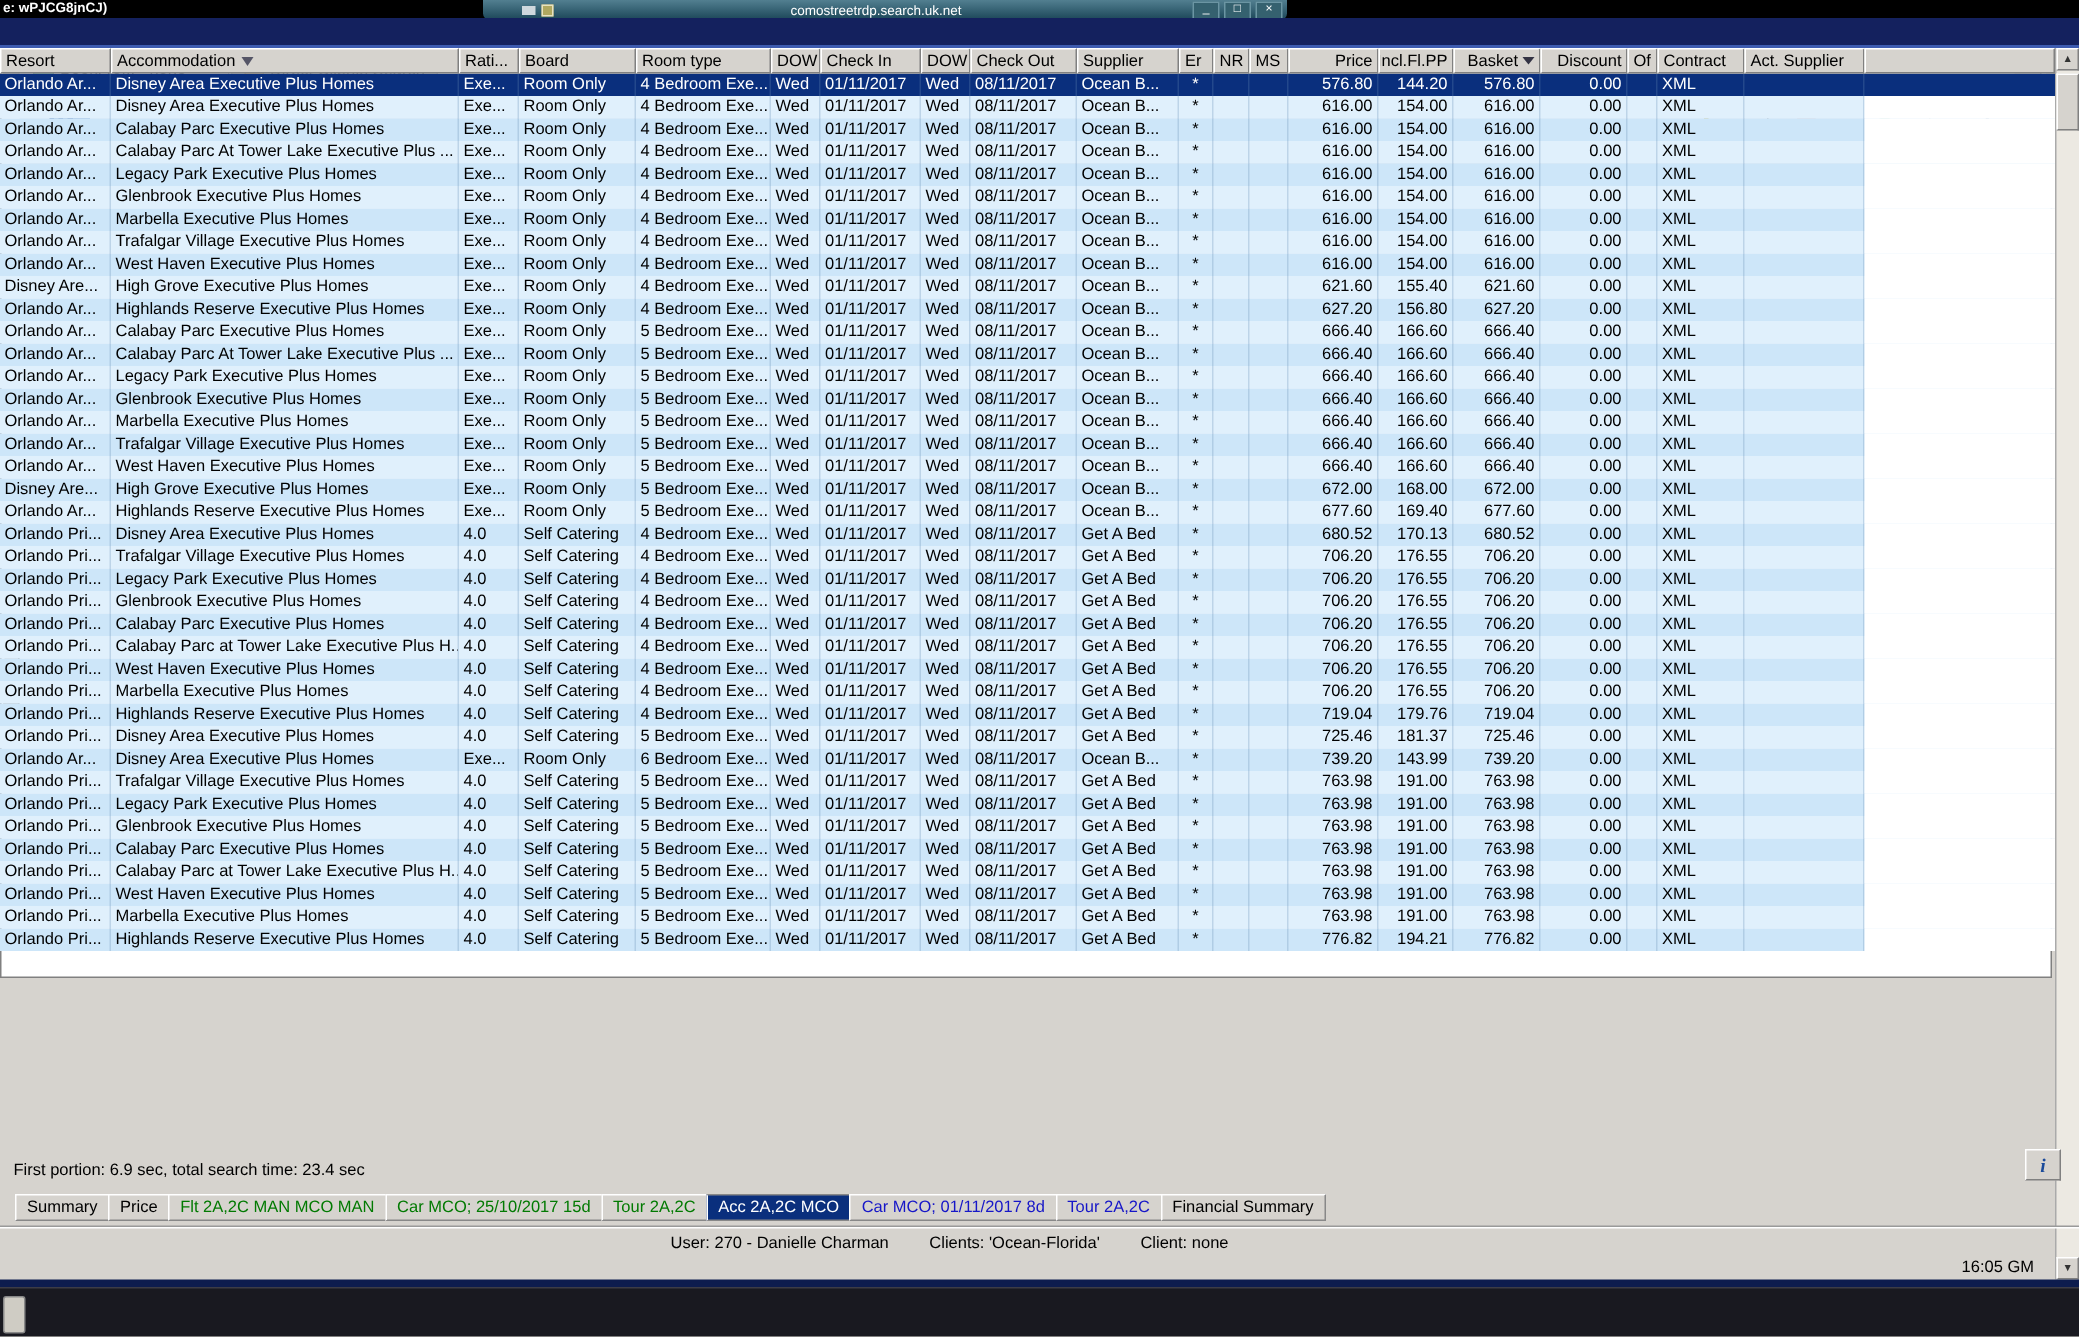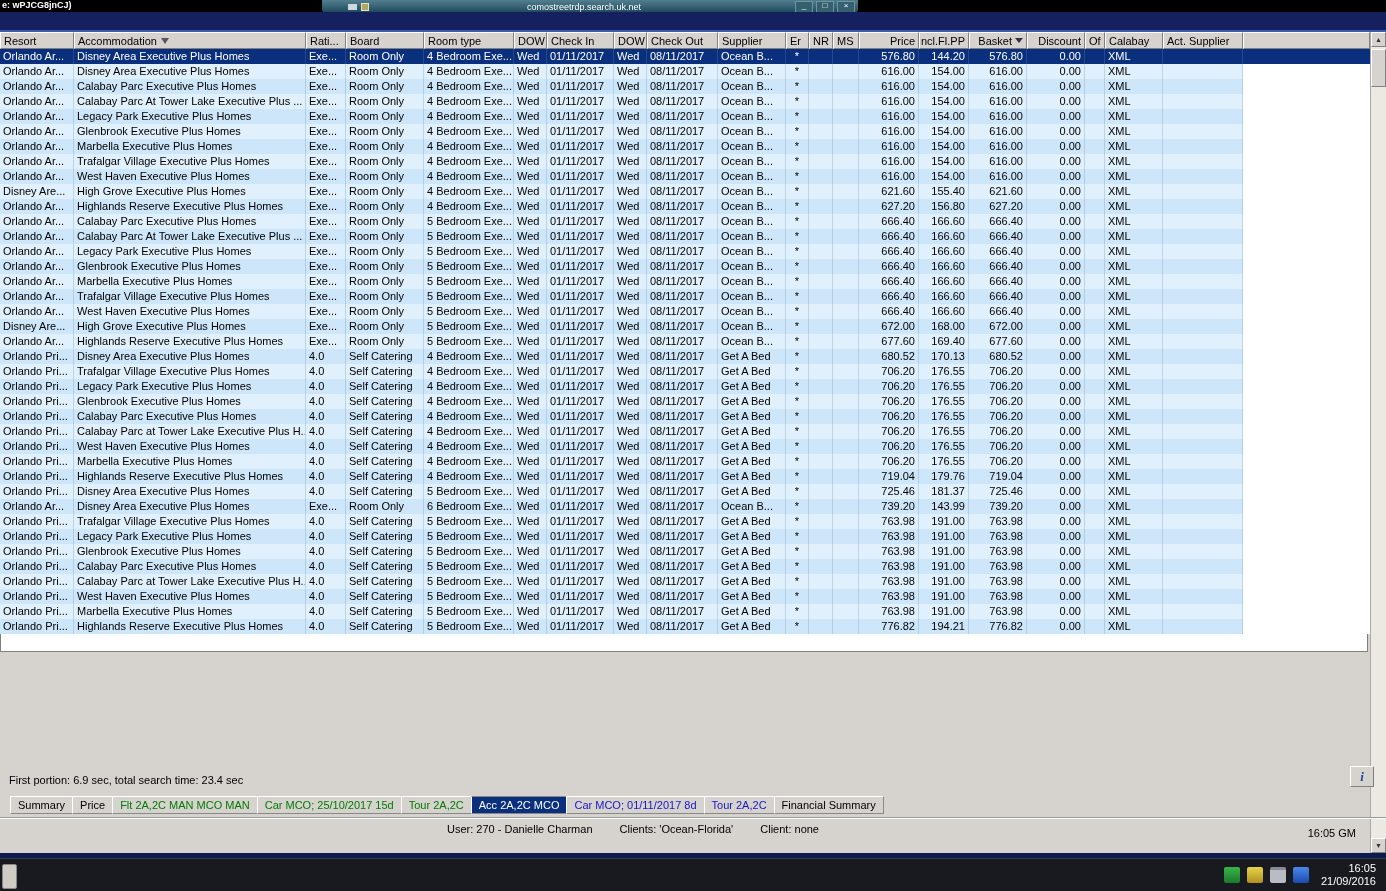--- a/index.html
+++ b/index.html
@@ -109,21 +109,21 @@
   .bactive{background:var(--selected_row,#0a2f7d);color:#fff;border-top-color:#888;}
   .c-green{color:var(--tab_green,#027a02);}
   .c-blue{color:var(--tab_blue,#1616c8);}
   .c-black{color:#000;}
 
   
   #statusbar{left:0;top:786px;width:100%;height:22px;border-top:1px solid #fff;box-shadow:0 -1px 0 #9a9a9a;
     font-size:11px;}
   #sb-center{position:absolute;left:0;right:120px;top:4px;text-align:center;}
   #sb-center span{margin:0 12px;}
-  #sb-time{position:absolute;right:30px;top:8px;}
+  #sb-time{position:absolute;right:30px;top:20px;}
 
   
   #desk-gap{left:0;top:853px;width:100%;height:5px;background:#0d1c4e;}
   #taskbar{left:0;top:858px;width:100%;height:33px;background:#191920;border-top:1px solid #3c3c46;box-sizing:border-box;}
   .tb-frag{position:absolute;left:2px;top:5px;width:13px;height:23px;background:#cfccc4;border:1px solid #888;border-radius:2px;}
   #tray{position:absolute;right:0;top:0;height:100%;display:flex;align-items:center;padding-right:10px;}
   .tray-ic{width:16px;height:16px;border-radius:2px;margin-left:7px;}
   .ti-a{background:linear-gradient(#3ab54a,#1a7a2a);}
   .ti-b{background:linear-gradient(#e8d44a,#b09020);}
   .ti-c{background:#b8bcc4;border-top:3px solid #878c94;box-sizing:border-box;}
@@ -284,21 +284,21 @@
               <span>Basket</span>
               <div class="hsort"></div>
             </div>
             <div class="hcell r" style="flex: 0 0 58px;">
               <span>Discount</span>
             </div>
             <div class="hcell" style="flex: 0 0 20px;">
               <span>Of</span>
             </div>
             <div class="hcell" style="flex: 0 0 58px;">
-              <span>Calabay</span>
+              <span>Contract</span>
             </div>
             <div class="hcell" style="flex: 0 0 80px;">
               <span>Act. Supplier</span>
             </div>
             <div class="hcell hfill"></div>
           </div>
         <div class="grid-body">
             <div class="row r0 sel">
               <div class="cell" style="flex: 0 0 74px;">Orlando Ar...</div>
               <div class="cell" style="flex: 0 0 232px;">Disney Area Executive Plus Homes</div>
@@ -1227,25 +1227,15 @@
         <span>Client: none</span>
       </div>
       <div id="sb-time">16:05 GM</div>
     </div>
   </div>
 
   <div id="desk-gap" class="abs"></div>
 
   <div id="taskbar" class="abs">
     <span class="tb-frag"></span>
-    <div id="tray">
-      <span class="tray-ic ti-a"></span>
-      <span class="tray-ic ti-b"></span>
-      <span class="tray-ic ti-c"></span>
-      <span class="tray-ic ti-d"></span>
-      <div id="clock">
-        <div>16:05</div>
-        <div>21/09/2016</div>
-      </div>
-    </div>
   </div>
 
 </div>
 
 </body></html>

